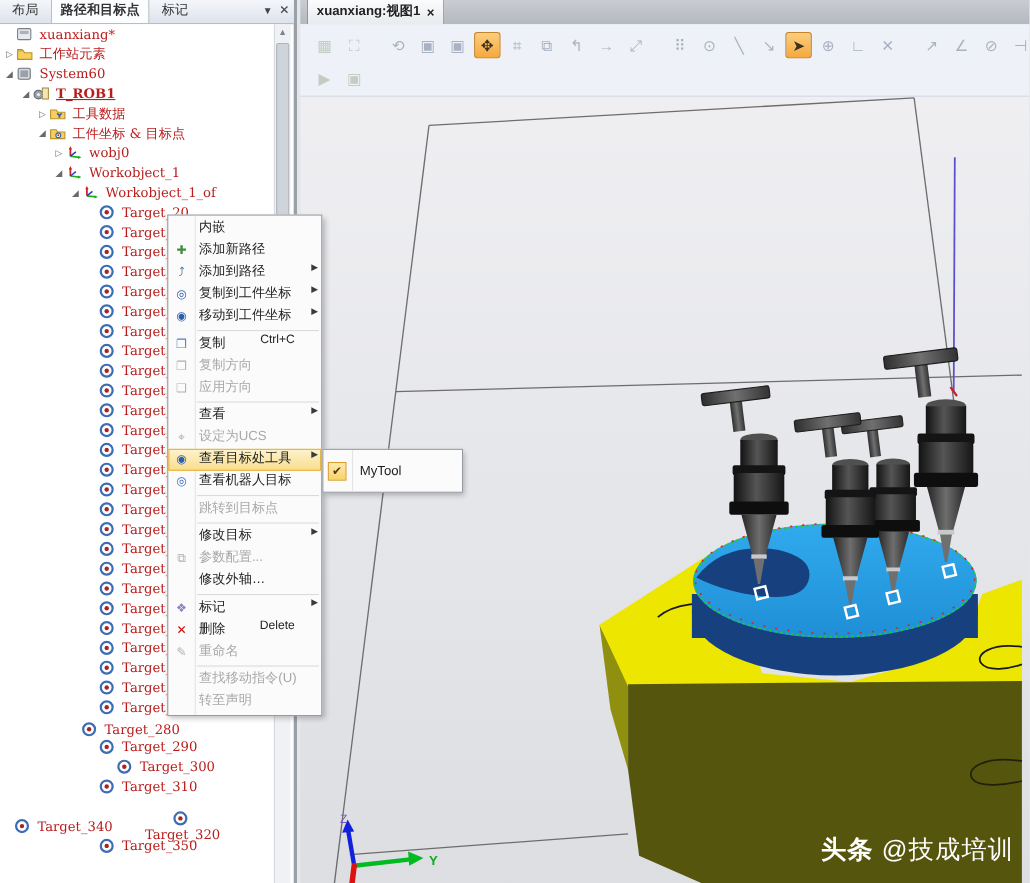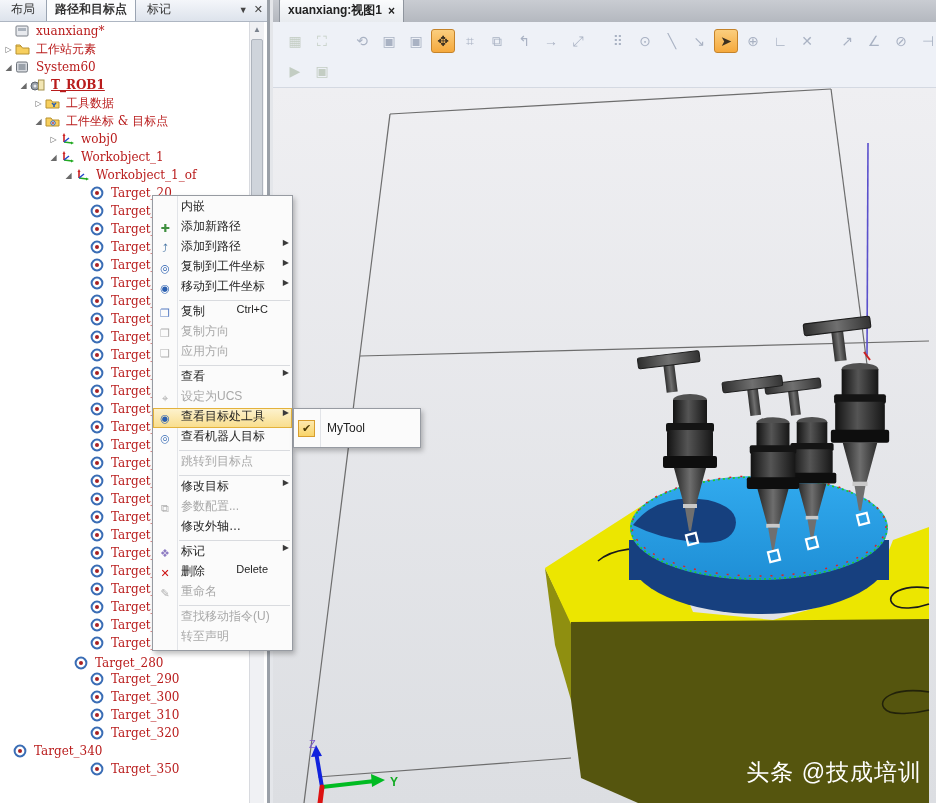--- a/index.html
+++ b/index.html
@@ -36,21 +36,21 @@
   .vp-toolbar { height:66px; background:#eef1f7; border-bottom:1px solid #d4d9e2; padding:4px 0 0 10px; }
   .tb-row { display:flex; align-items:center; height:30px; }
   .tb-group { display:flex; gap:3px; margin-right:16px; }
   .tb-btn { width:24px; height:24px; display:flex; align-items:center; justify-content:center; font-size:14px; color:#a9b2c3; border-radius:3px; border:1px solid transparent; cursor:default; }
   .tb-btn.active { background:linear-gradient(#fbce7e,#f5a93d); border-color:#c5832a; color:#3c3020; cursor:pointer; }
   .tb-btn.pale { color:#c3cdc3; }
 
   .viewport { position:absolute; left:0; top:88px; width:663px; height:715px; }
   .viewport svg { display:block; }
   .watermark { position:absolute; right:14px; bottom:15px; color:#fff; font-size:23px; letter-spacing:1px; white-space:nowrap; }
-  .watermark .wm-strong { font-weight:normal; }
+  .watermark .wm-strong { font-weight:bold; }
 
   
   .ctx-menu { position:absolute; left:152px; top:195px; width:141px; background:#fbfbfb; border:1px solid #979ba2; box-shadow:2px 3px 5px rgba(0,0,0,.25); z-index:50; padding:2px 0; }
   .ctx-menu::before { content:""; position:absolute; left:24px; top:0; bottom:0; width:1px; background:#e2e4e8; }
   .mi { height:20px; display:flex; align-items:flex-start; position:relative; font-size:12px; color:#1e1e1e; cursor:default; }
   .mi .mic { width:24px; flex:0 0 24px; text-align:center; font-size:11px; line-height:20px; }
   .mi .mtxt { margin-left:4px; flex:1; white-space:nowrap; }
   .mi .msc { margin-right:24px; color:#1e1e1e; font-size:11px; }
   .mi .marr { position:absolute; right:3px; font-size:8px; color:#3a3a3a; }
   .mi.disabled, .mi.disabled .msc, .mi.disabled .marr { color:#a8a8a8; }
@@ -453,41 +453,41 @@
       <div class="tree-row" style="padding-left: 77px;">
         <span class="exp"></span>
         <span class="ticon">
           <svg width="14" height="14">
             <circle cx="7" cy="7" r="5.4" fill="#fff" stroke="#3a6db5" stroke-width="2"></circle>
             <circle cx="7" cy="7" r="2" fill="#aa2222"></circle>
           </svg>
         </span>
         <span class="lbl">Target_290</span>
       </div>
-      <div class="tree-row" style="padding-left: 77px;">
+      <div class="tree-row" style="padding-left: 77px; margin-left: 16px;">
         <span class="exp"></span>
         <span class="ticon">
           <svg width="14" height="14">
             <circle cx="7" cy="7" r="5.4" fill="#fff" stroke="#3a6db5" stroke-width="2"></circle>
             <circle cx="7" cy="7" r="2" fill="#aa2222"></circle>
           </svg>
         </span>
         <span class="lbl">Target_300</span>
       </div>
       <div class="tree-row" style="padding-left: 77px;">
         <span class="exp"></span>
         <span class="ticon">
           <svg width="14" height="14">
             <circle cx="7" cy="7" r="5.4" fill="#fff" stroke="#3a6db5" stroke-width="2"></circle>
             <circle cx="7" cy="7" r="2" fill="#aa2222"></circle>
           </svg>
         </span>
         <span class="lbl">Target_310</span>
       </div>
-      <div class="tree-row" style="padding-left: 77px;">
+      <div class="tree-row" style="padding-left: 77px; flex-direction: column;">
         <span class="exp"></span>
         <span class="ticon">
           <svg width="14" height="14">
             <circle cx="7" cy="7" r="5.4" fill="#fff" stroke="#3a6db5" stroke-width="2"></circle>
             <circle cx="7" cy="7" r="2" fill="#aa2222"></circle>
           </svg>
         </span>
         <span class="lbl">Target_320</span>
       </div>
       <div class="tree-row" style="">

